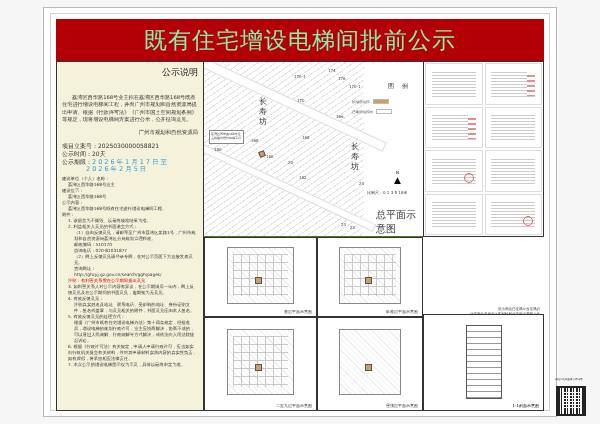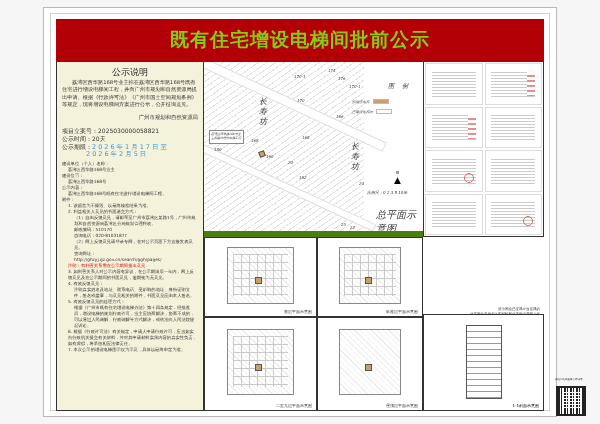--- a/index.html
+++ b/index.html
@@ -1,32 +1,32 @@
 <!DOCTYPE html>
 <html><head>
 <meta charset="utf-8">
 <style>
   * { box-sizing: border-box; margin: 0; padding: 0; }
   html, body { width: 600px; height: 424px; background: #f6f6f6; overflow: hidden; font-family: "DejaVu Sans", sans-serif; }
   .outer { position: absolute; left: 43px; top: 7px; width: 514px; height: 410px; background: #fff; border: 1px solid #b8b8b8; }
   .inner { position: absolute; left: 50px; top: 13px; width: 500px; height: 398px; border: 1px solid #d0d0d0; background: #fff; }
   .header { position: absolute; left: 56px; top: 19px; width: 488px; height: 42px; background: #b30007; display: flex; align-items: center; justify-content: center; }
-  .header h1 { color: #84cc16; font-size: 19px; font-weight: bold; letter-spacing: 1px; }
+  .header h1 { color: #86efac; font-size: 23px; font-weight: normal; letter-spacing: 1px; }
   .left { position: absolute; left: 56px; top: 61px; width: 148px; height: 350px; background: #f5f2dc; border: 1px solid #333; padding: 4px 5px; font-size: 5px; line-height: 7px; color: #333; overflow: hidden; }
-  .left .title { text-align: center; font-size: 9px; line-height: 13px; margin-bottom: 0; color: #222; }
+  .left .title { text-align: right; font-size: 9px; line-height: 13px; margin-bottom: 15px; color: #222; }
   .left .intro { text-indent: 10px; font-size: 5.2px; line-height: 7.4px; }
   .left .org { text-align: right; margin: 5px 0 6px; font-size: 5.4px; }
   .left .meta { font-size: 6px; line-height: 8px; }
   .left .date { color: #3a9bd6; letter-spacing: 2px; font-size: 6.5px; }
   .left .date2 { padding-left: 24px; color: #3a9bd6; letter-spacing: 2px; font-size: 6.5px; }
   .left .small { font-size: 4.3px; line-height: 6px; margin-top: 3px; }
   .left .red { color: #d40000; }
   .left .ind { padding-left: 6px; }
   .left .ind2 { padding-left: 12px; }
-  .mappanel { position: absolute; left: 204px; top: 61px; width: 219px; height: 176px; border-top: 1px solid #333; border-bottom: 6px solid #4d7c0f; background: #fff; overflow: hidden; font-style: italic; }
+  .mappanel { position: absolute; left: 204px; top: 61px; width: 219px; height: 176px; border-top: 1px solid #333; border-bottom: 1px solid #4d7c0f; background: #fff; overflow: hidden; }
   .mapbg { position: absolute; left: 0; top: 0; width: 160px; height: 176px; background: repeating-linear-gradient(-35deg, #fff 0 4px, #e4e4e4 4px 5px); }
   .road { position: absolute; background: #fff; border: 1px solid #ddd; }
   .lbl { position: absolute; font-size: 4px; color: #444; }
   .street { position: absolute; font-size: 8px; color: #333; width: 9px; line-height: 10px; }
   .legend-title { position: absolute; left: 184px; top: 20px; font-size: 6px; color: #333; letter-spacing: 3px; }
   .leg-row { position: absolute; left: 148px; font-size: 3.5px; color: #555; display: flex; align-items: center; gap: 3px; }
   .leg-box { width: 16px; height: 5px; border: 1px solid #bbb; }
   .callout { position: absolute; left: 5px; top: 68px; width: 35px; height: 14px; border: 1px solid #888; background: #fff; font-size: 3px; line-height: 4px; padding: 1px; color: #333; }
   .site { position: absolute; left: 55px; top: 89px; width: 6px; height: 6px; background: #c9a06b; border: 1px solid #555; transform: rotate(-20deg); }
   .north { position: absolute; left: 190px; top: 108px; font-size: 4px; text-align: center; }

